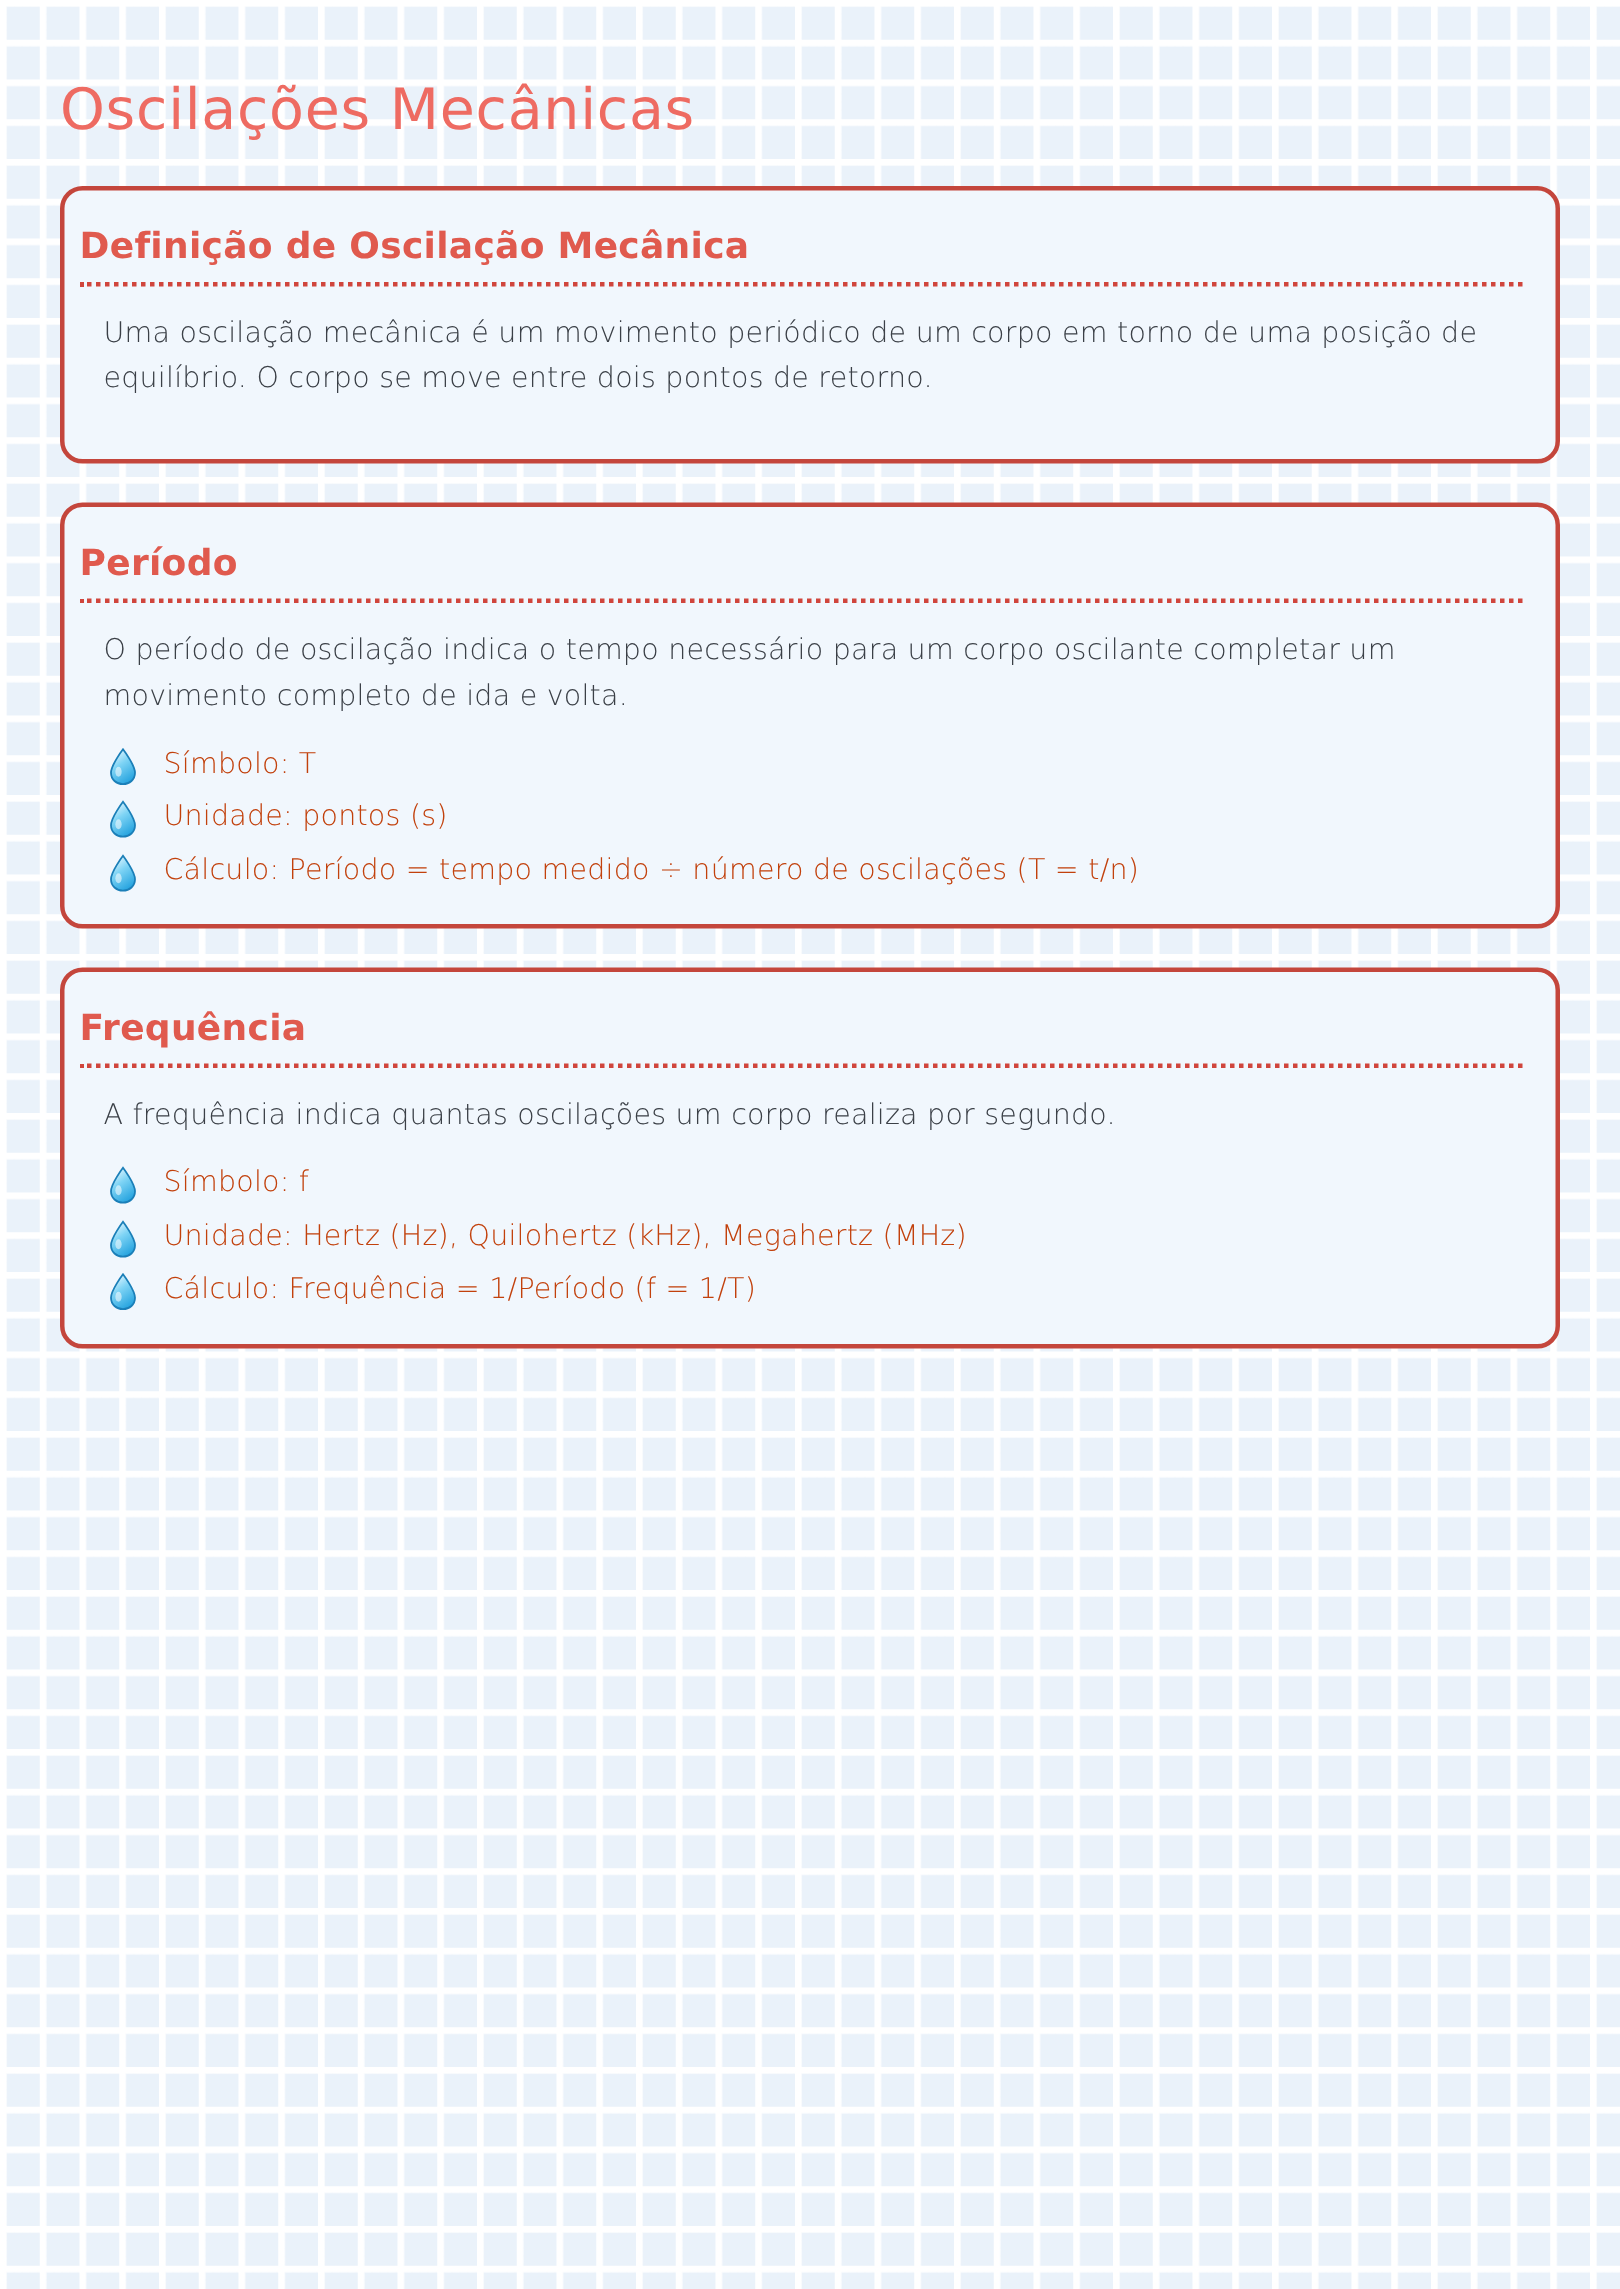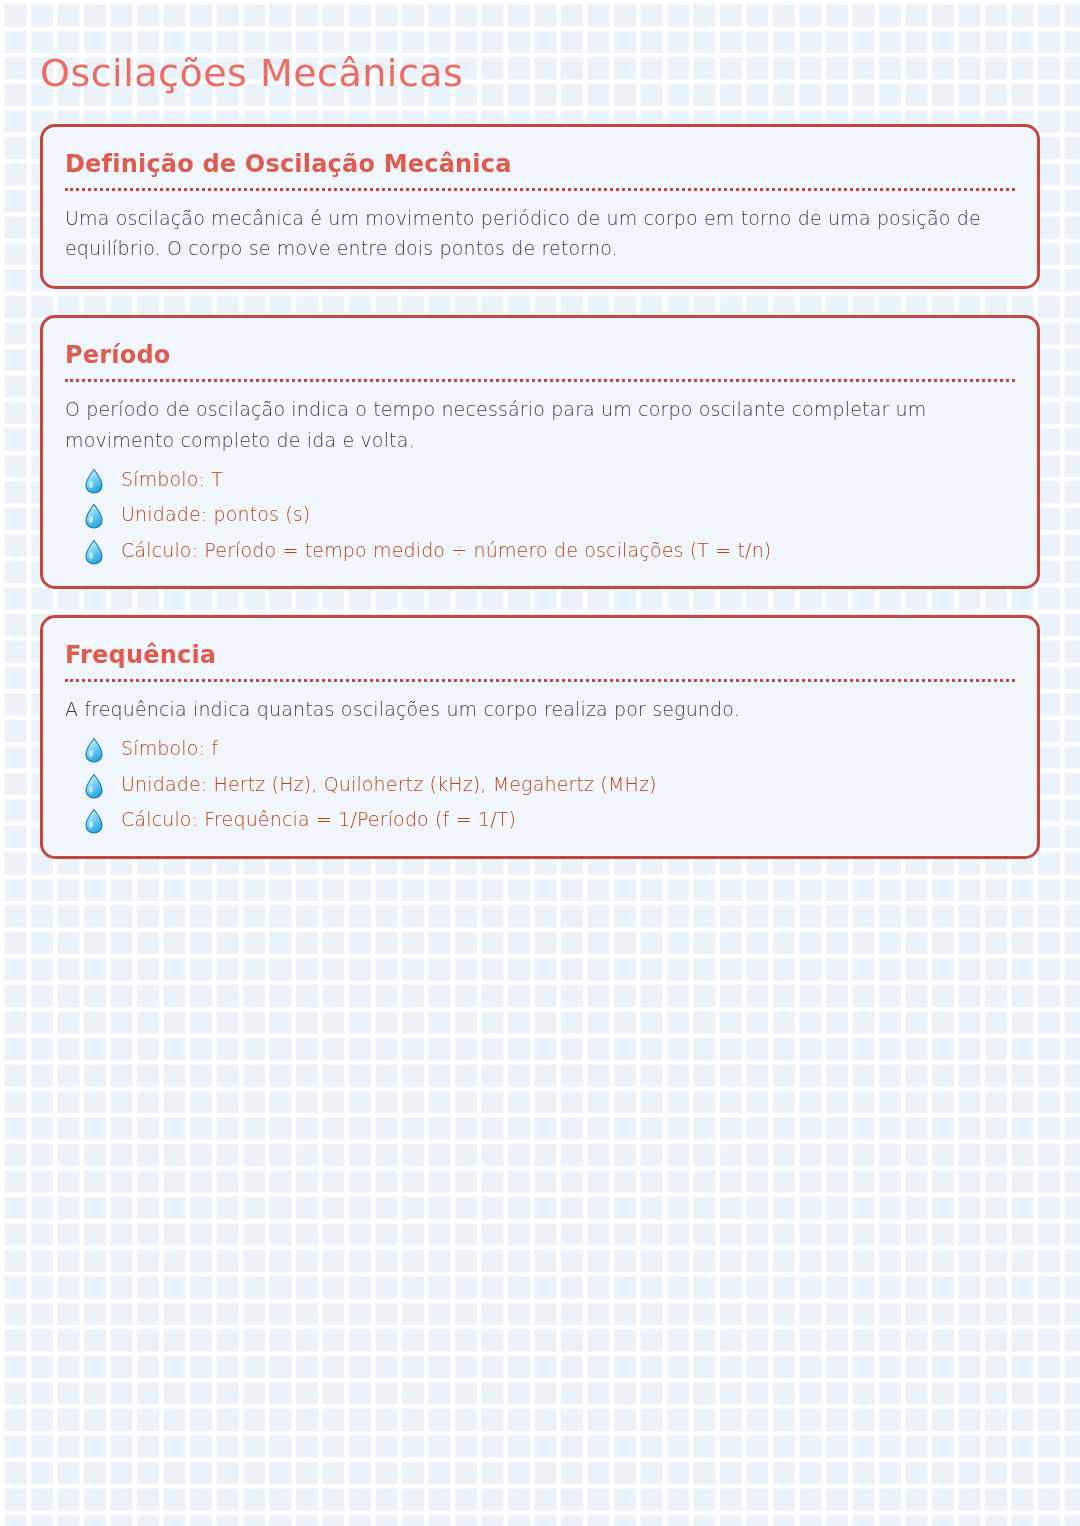--- a/index.html
+++ b/index.html
@@ -46,42 +46,42 @@
   .cards {
     margin-top: 22px;
   }
 
   .card {
     position: relative;
     box-sizing: border-box;
     background: #f1f7fd;
     border: 3px solid #c4463c;
     border-radius: 15px;
-    padding: 22px 22px 22px 22px;
+    padding: 22px 22px 22px 10px;
     margin-bottom: 26px;
   }
 
   .card-title {
     margin: 0;
     font-family: "DejaVu Sans", sans-serif;
     font-size: 24px;
     font-weight: 700;
     color: #e05a4e;
     line-height: 1.25;
     letter-spacing: 0.2px;
   }
 
   .divider {
     height: 0;
     margin: 9px 0 12px 0;
     border-top: 3px dotted #d0453c;
   }
 
   .card-text {
-    margin: 0;
+    margin: 16px;
     font-family: "DejaVu Sans", sans-serif;
     font-size: 19px;
     font-weight: 300;
     color: #3b4047;
     line-height: 1.62;
     letter-spacing: 0.15px;
   }
 
   .bullets {
     list-style: none;

